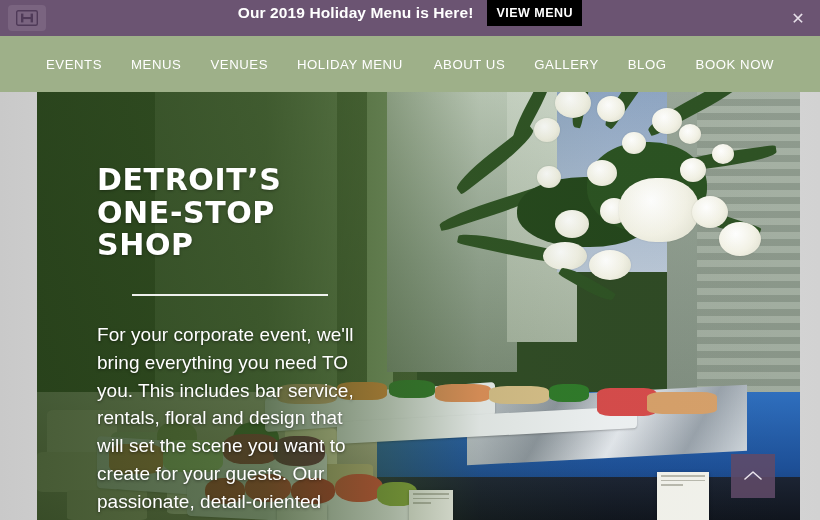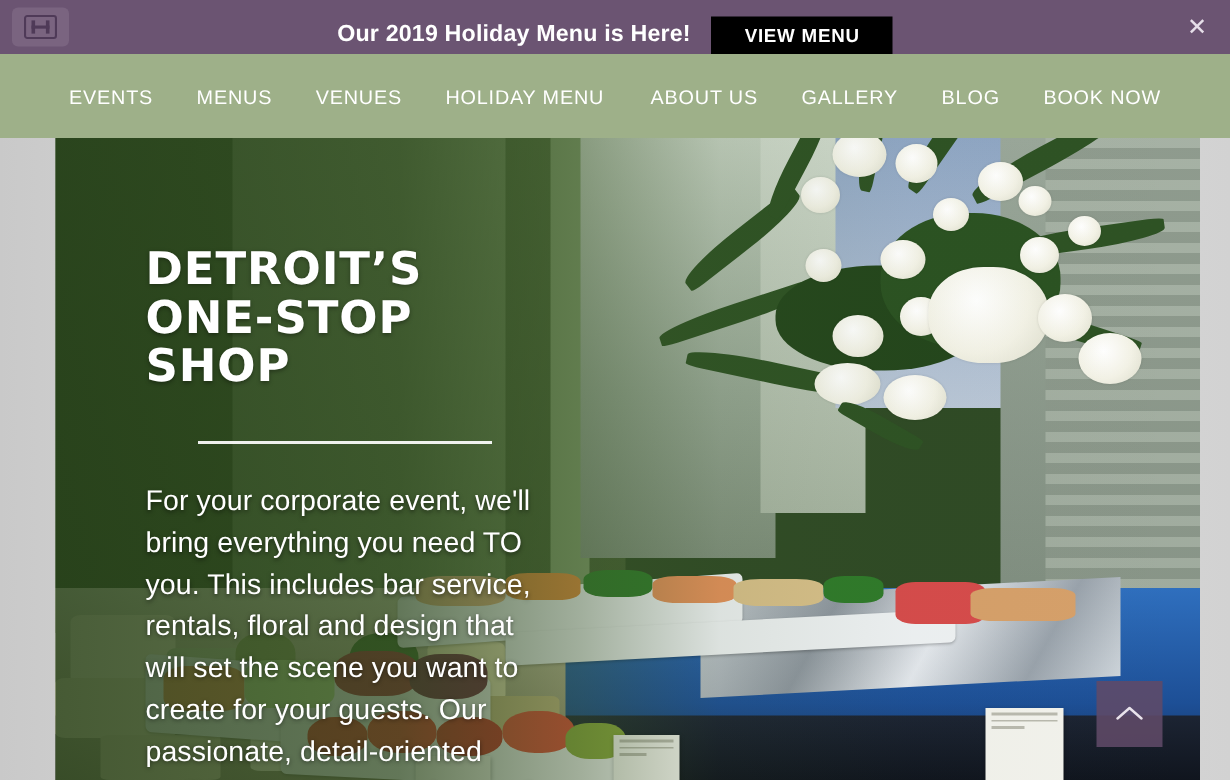--- a/index.html
+++ b/index.html
@@ -13,39 +13,39 @@
   
   #page {
     position:absolute; inset:0;
     background:linear-gradient(90deg,#c9c9c9 0%,#d9d9d9 25%,#e2e2e2 55%,#d2d2d2 100%);
   }
 
   
   .promo-bar {
     position:absolute; top:0; left:0; width:820px; height:36px;
     background:#6b5472;
-    display:flex; align-items:flex-end; justify-content:center;
+    display:flex; align-items:flex-start; justify-content:center;
     z-index:40;
   }
   .promo-logo {
     position:absolute; left:8px; top:5px;
     width:38px; height:26px; border-radius:4px;
     background:#7a6480;
     display:flex; align-items:center; justify-content:center;
   }
   .promo-logo svg { display:block; }
   .promo-center { display:flex; align-items:center; gap:14px; }
   .promo-text {
     color:#ffffff; font-size:15.5px; font-weight:bold;
     letter-spacing:.1px; white-space:nowrap;
   }
   .promo-btn {
     background:#000000; color:#ffffff;
     font-size:12.5px; font-weight:bold; letter-spacing:.5px;
-    padding:7px 22px 6px; border:none; cursor:pointer;
+    padding:7px 9px 6px; border:none; cursor:pointer;
     font-family:"Liberation Sans", sans-serif;
     line-height:1;
   }
   .promo-close {
     position:absolute; right:10px; top:0; height:36px;
     display:flex; align-items:center; justify-content:center;
     width:24px; color:#e6dfe9; font-size:16px; cursor:pointer;
     font-family:"Liberation Sans", sans-serif;
   }
 

